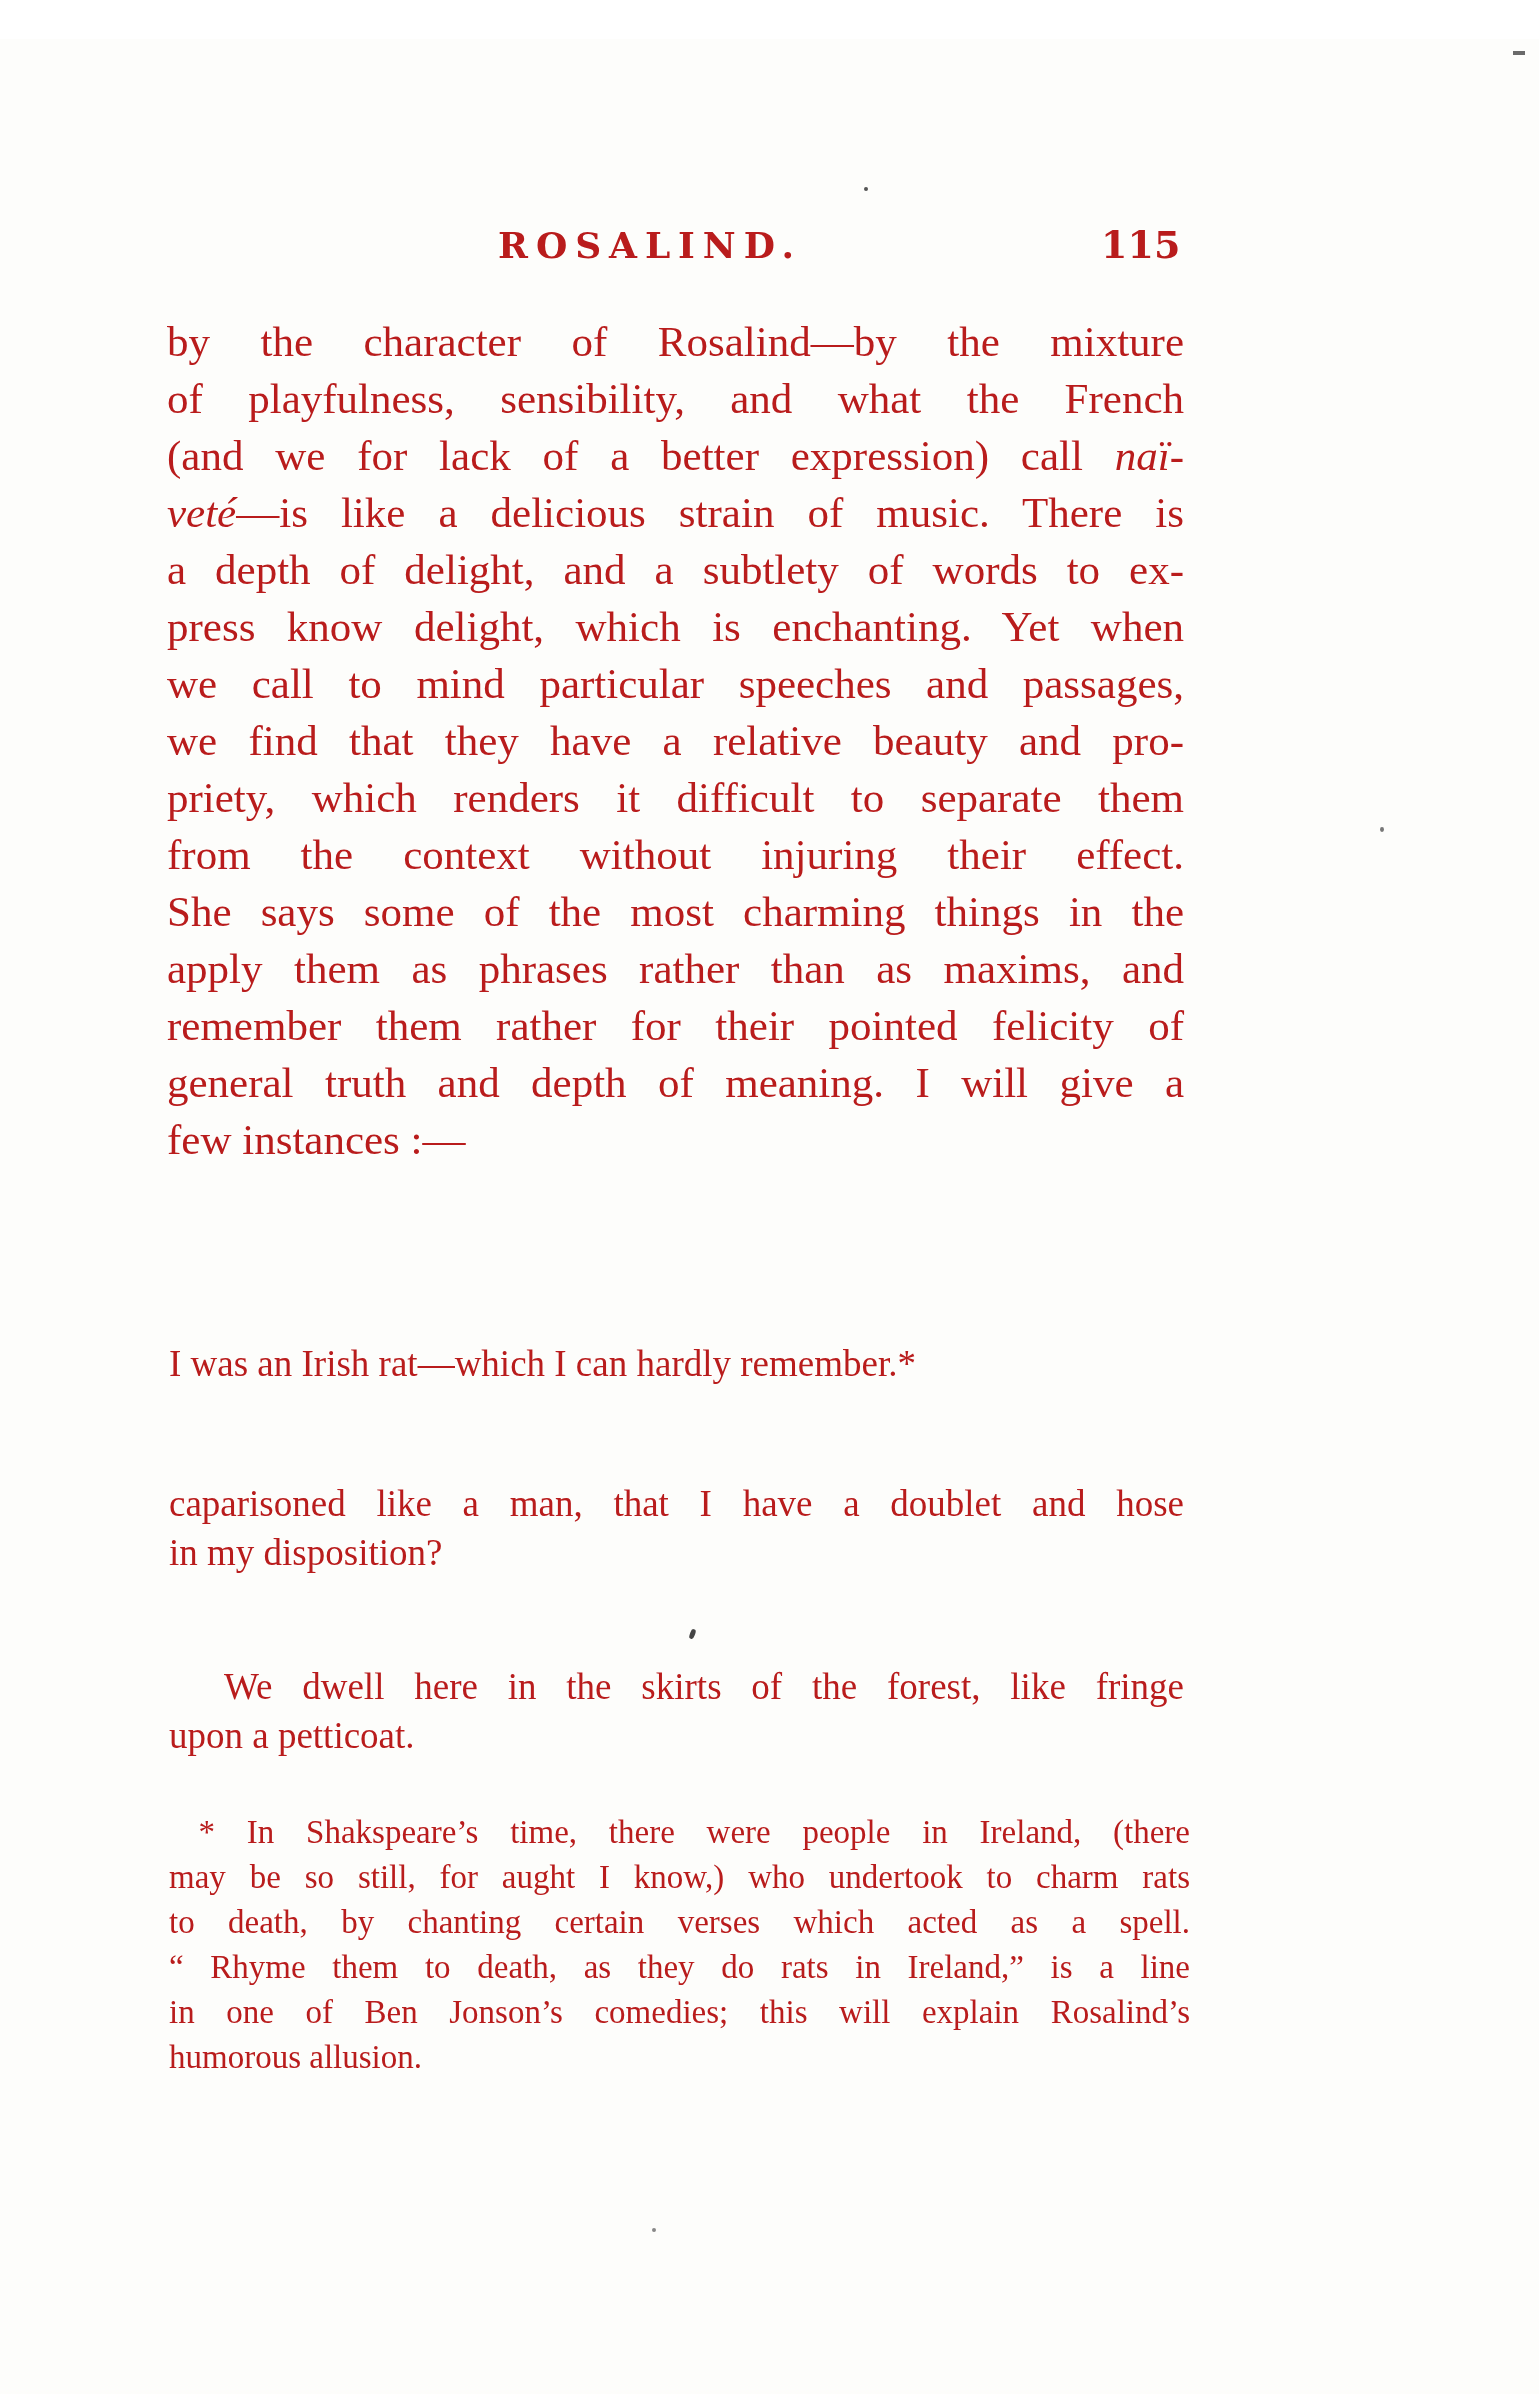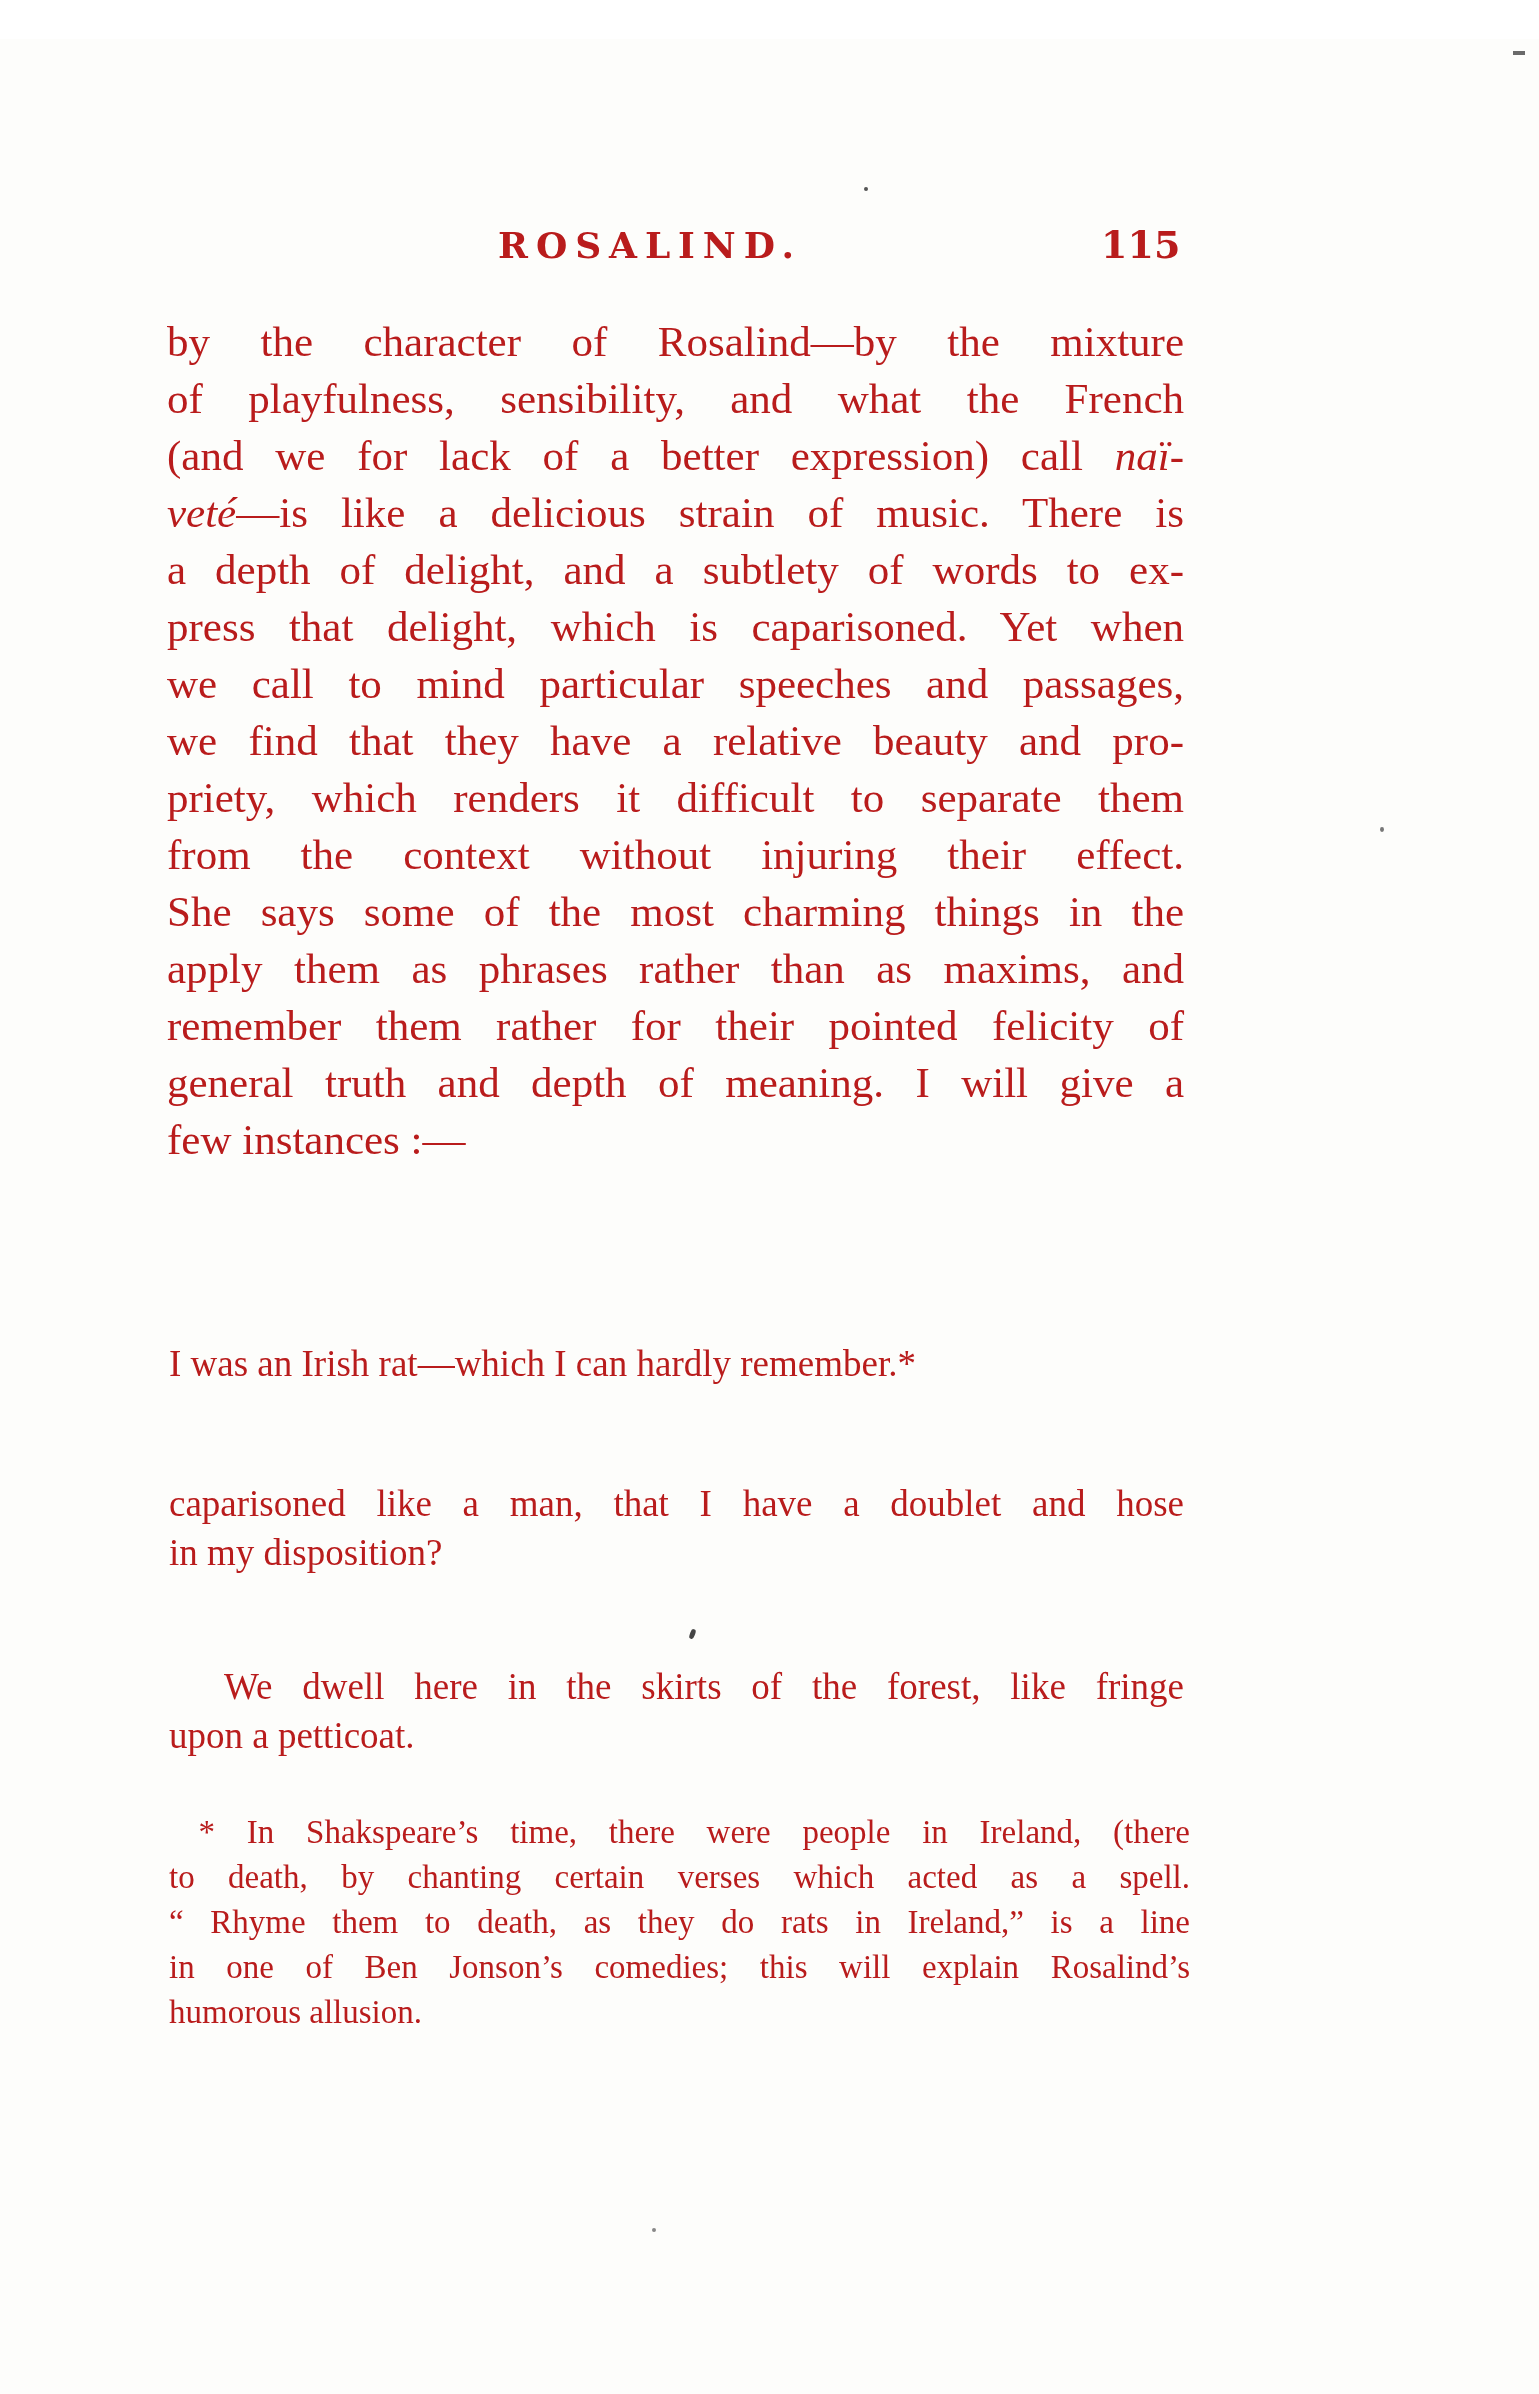--- a/index.html
+++ b/index.html
@@ -71,21 +71,21 @@
   <div class="running-title">ROSALIND.</div>
 
   <div class="page-number">115</div>
 
   <div class="body-text">
       <div class="line"><span>by the character of Rosalind—by the mixture</span></div>
       <div class="line"><span>of playfulness, sensibility, and what the French</span></div>
       <div class="line"><span>(and we for lack of a better expression) call </span><span class="italic">naï-</span></div>
       <div class="line"><span class="italic">veté</span><span>—is like a delicious strain of music. There is</span></div>
       <div class="line"><span>a depth of delight, and a subtlety of words to ex-</span></div>
-      <div class="line"><span>press that delight, which is caparisoned. Yet when</span></div>
+      <div class="line"><span>press know delight, which is enchanting. Yet when</span></div>
       <div class="line"><span>we call to mind particular speeches and passages,</span></div>
       <div class="line"><span>we find that they have a relative beauty and pro-</span></div>
       <div class="line"><span>priety, which renders it difficult to separate them</span></div>
       <div class="line"><span>from the context without injuring their effect.</span></div>
       <div class="line"><span>She says some of the most charming things in the</span></div>
       <div class="line"><span>apply them as phrases rather than as maxims, and</span></div>
       <div class="line"><span>remember them rather for their pointed felicity of</span></div>
       <div class="line"><span>general truth and depth of meaning. I will give a</span></div>
       <div class="line no-justify"><span>few instances :—</span></div>
     </div>
@@ -99,20 +99,21 @@
       <div class="line no-justify"><span>in my disposition?</span></div>
     </div>
 
   <div class="quote quote-3">
       <div class="line indent"><span>We dwell here in the skirts of the forest, like fringe</span></div>
       <div class="line no-justify"><span>upon a petticoat.</span></div>
     </div>
 
   <div class="footnote">
       <div class="line indent"><span>* In Shakspeare’s time, there were people in Ireland, (there</span></div>
+      <div class="line"><span>may be so still, for aught I know,) who undertook to charm rats</span></div>
       <div class="line"><span>to death, by chanting certain verses which acted as a spell.</span></div>
       <div class="line"><span>“ Rhyme them to death, as they do rats in Ireland,” is a line</span></div>
       <div class="line"><span>in one of Ben Jonson’s comedies; this will explain Rosalind’s</span></div>
       <div class="line no-justify"><span>humorous allusion.</span></div>
     </div>
 
   <div class="speck speck-dash"></div>
   <div class="speck speck-dot-1"></div>
   <div class="speck speck-dot-2"></div>
   <div class="speck speck-dot-3"></div>

